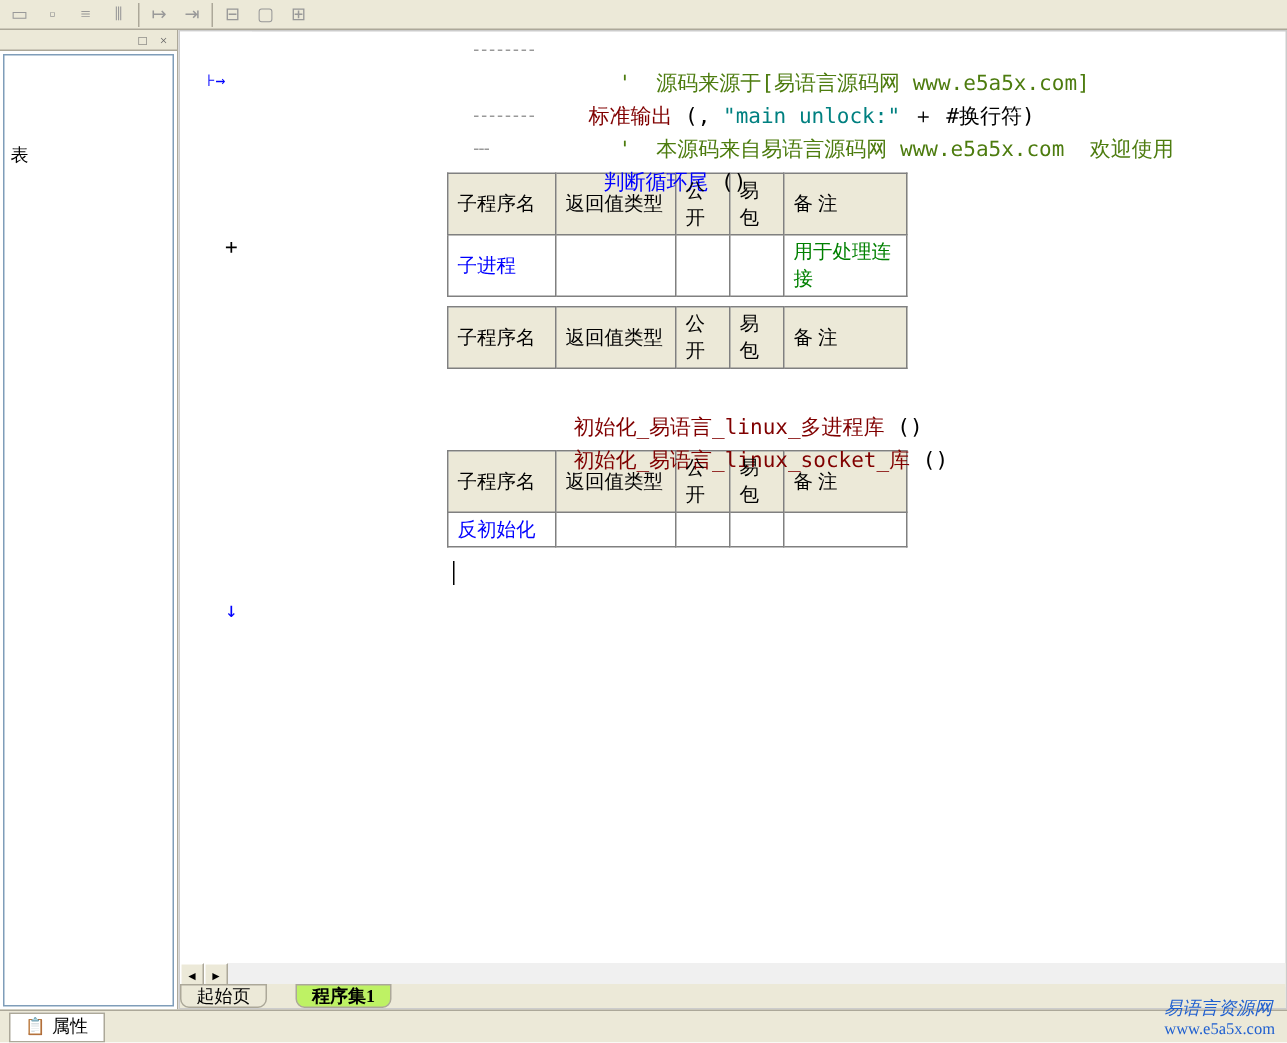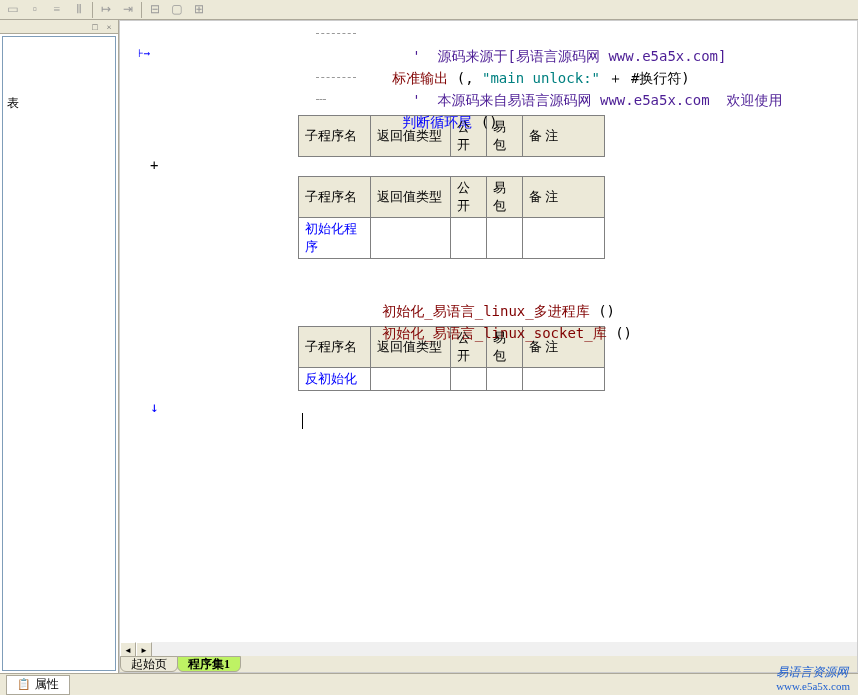--- a/index.html
+++ b/index.html
@@ -120,29 +120,29 @@
   padding-top: 2px;
 }
 .code-line {
   height: 22px;
   line-height: 22px;
   padding-left: 140px;
   font-family: "SimSun", monospace;
   font-size: 14px;
   white-space: pre;
 }
-.green { color: #4c1d95; }
+.green { color: #4d7c0f; }
 .blue { color: #0000ff; }
 .darkred { color: #800000; }
 .black { color: #000; }
 .teal { color: #008080; }
 .def-table {
   margin-left: 130px;
   margin-top: 4px;
-  margin-bottom: 19px;
+  margin-bottom: 6px;
   border-collapse: collapse;
   font-size: 13px;
 }
 .def-table th, .def-table td {
   border: 1px solid #808080;
   padding: 2px 6px;
   text-align: left;
   height: 22px;
 }
 .def-table th {
@@ -199,20 +199,21 @@
 .editor-tabs {
   position: absolute;
   bottom: 0;
   left: 0;
   right: 0;
   height: 16px;
   background: #ece9d8;
   display: flex;
   align-items: flex-start;
   padding-left: 0;
+  gap: 20px;
 }
 .editor-tab {
   height: 16px;
   padding: 0 10px;
   font-size: 12px;
   border: 1px solid #aca899;
   border-top-left-radius: 0;
   border-top-right-radius: 0;
   border-bottom-left-radius: 6px;
   border-bottom-right-radius: 6px;
@@ -325,38 +326,38 @@
 
         <table class="def-table">
           <tbody>
               <tr>
             <th class="col-name">子程序名</th>
             <th class="col-ret">返回值类型</th>
             <th class="col-pub">公开</th>
             <th class="col-pkg">易包</th>
             <th class="col-note">备 注</th>
           </tr>
+          <tr>
+            <td class="blue-cell">子进程</td>
+            <td></td>
+            <td></td>
+            <td></td>
+            <td class="green-cell">用于处理连接</td>
+          </tr>
         </tbody>
           </table>
 
         <table class="def-table">
           <tbody>
               <tr>
             <th class="col-name">子程序名</th>
             <th class="col-ret">返回值类型</th>
             <th class="col-pub">公开</th>
             <th class="col-pkg">易包</th>
             <th class="col-note">备 注</th>
-          </tr>
-          <tr>
-            <td class="blue-cell">初始化程序</td>
-            <td></td>
-            <td></td>
-            <td></td>
-            <td></td>
           </tr>
         </tbody>
           </table>
 
         <div class="code-line" style="padding-left:130px">
           <span class="darkred">初始化_易语言_linux_多进程库</span><span class="black"> ()</span>
         </div>
         <div class="code-line" style="padding-left:130px">
           <span class="darkred">初始化_易语言_linux_socket_库</span><span class="black"> ()</span>
         </div>

